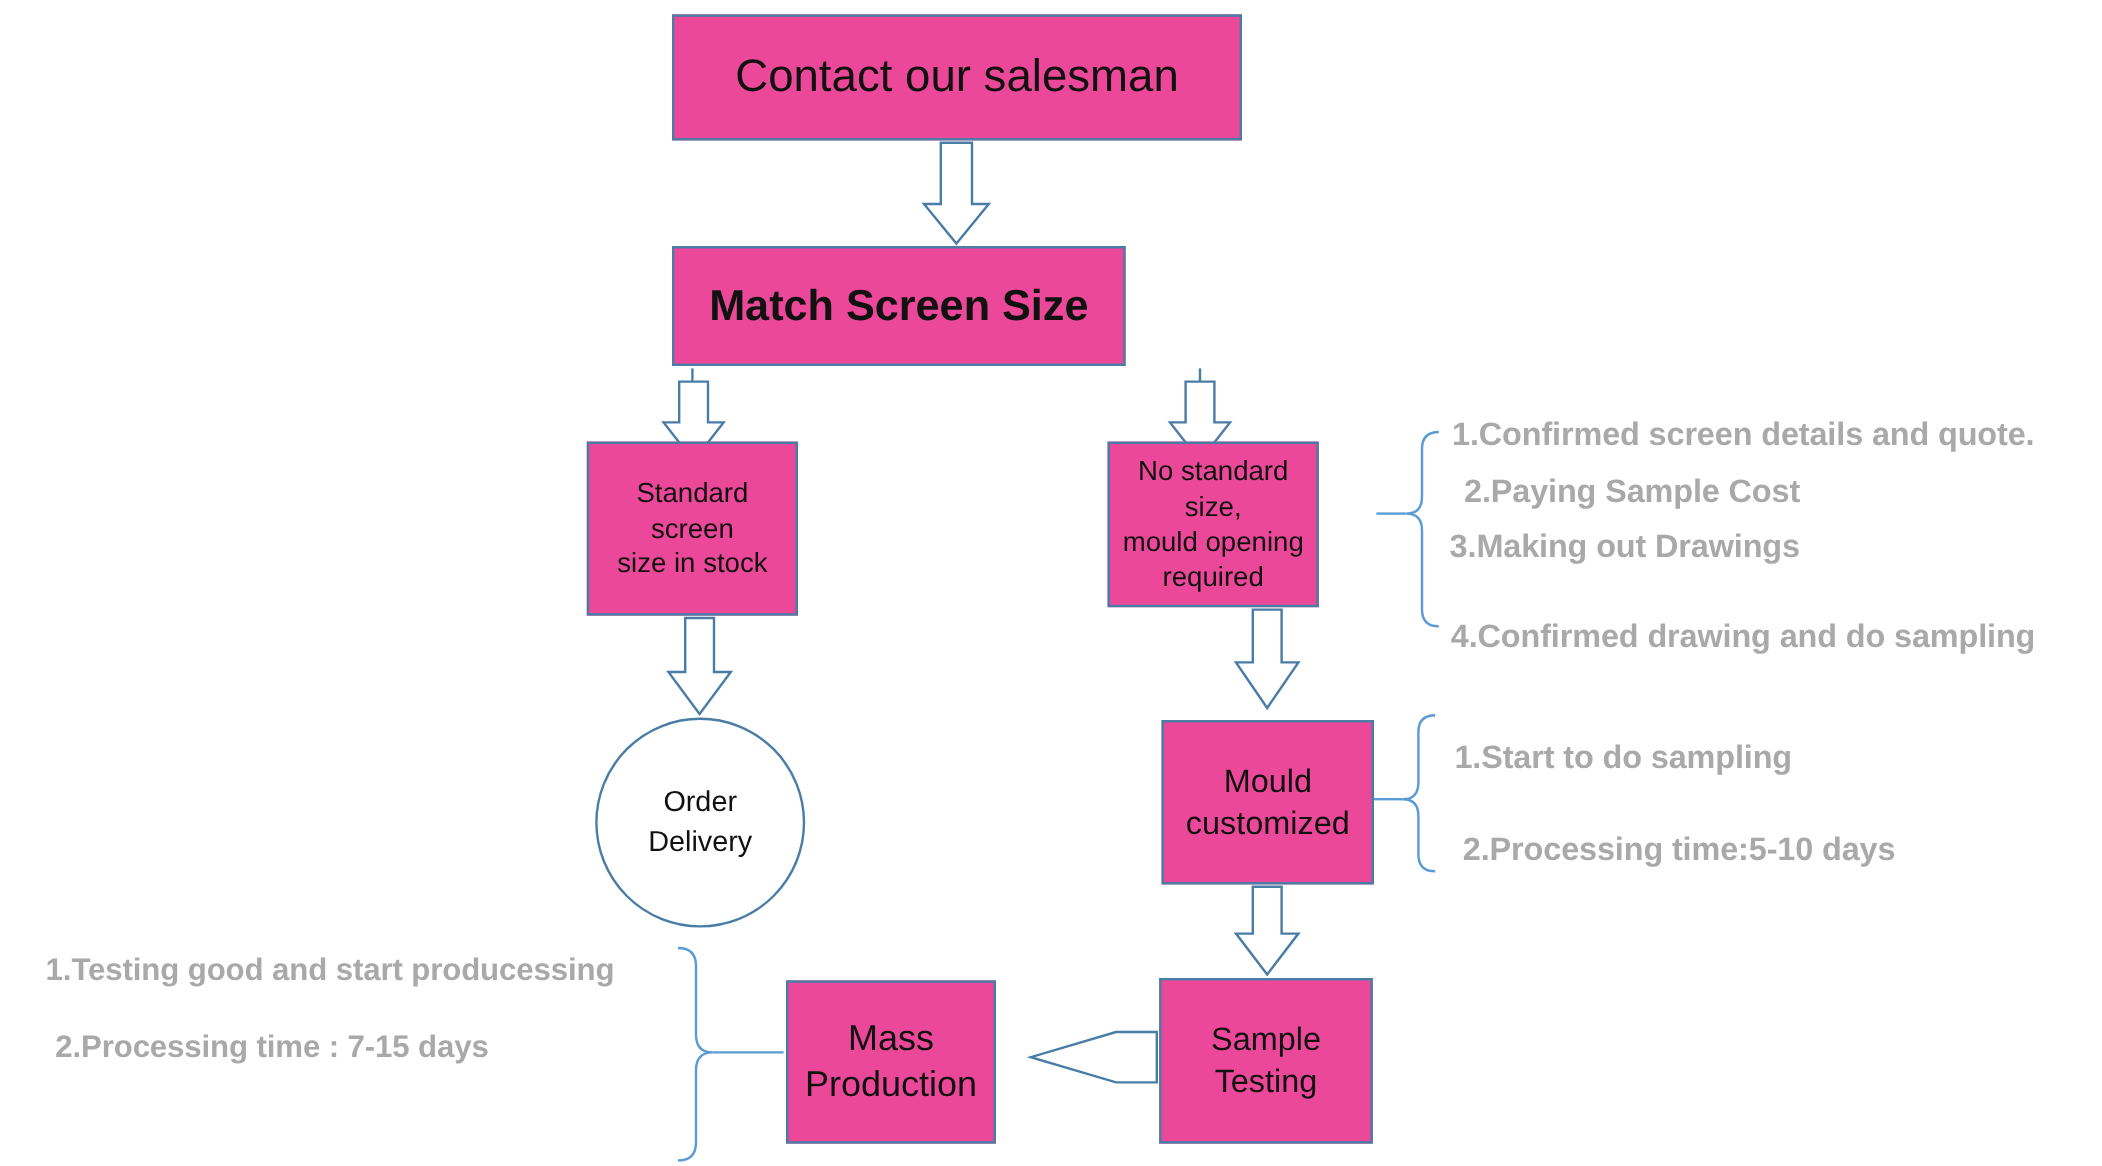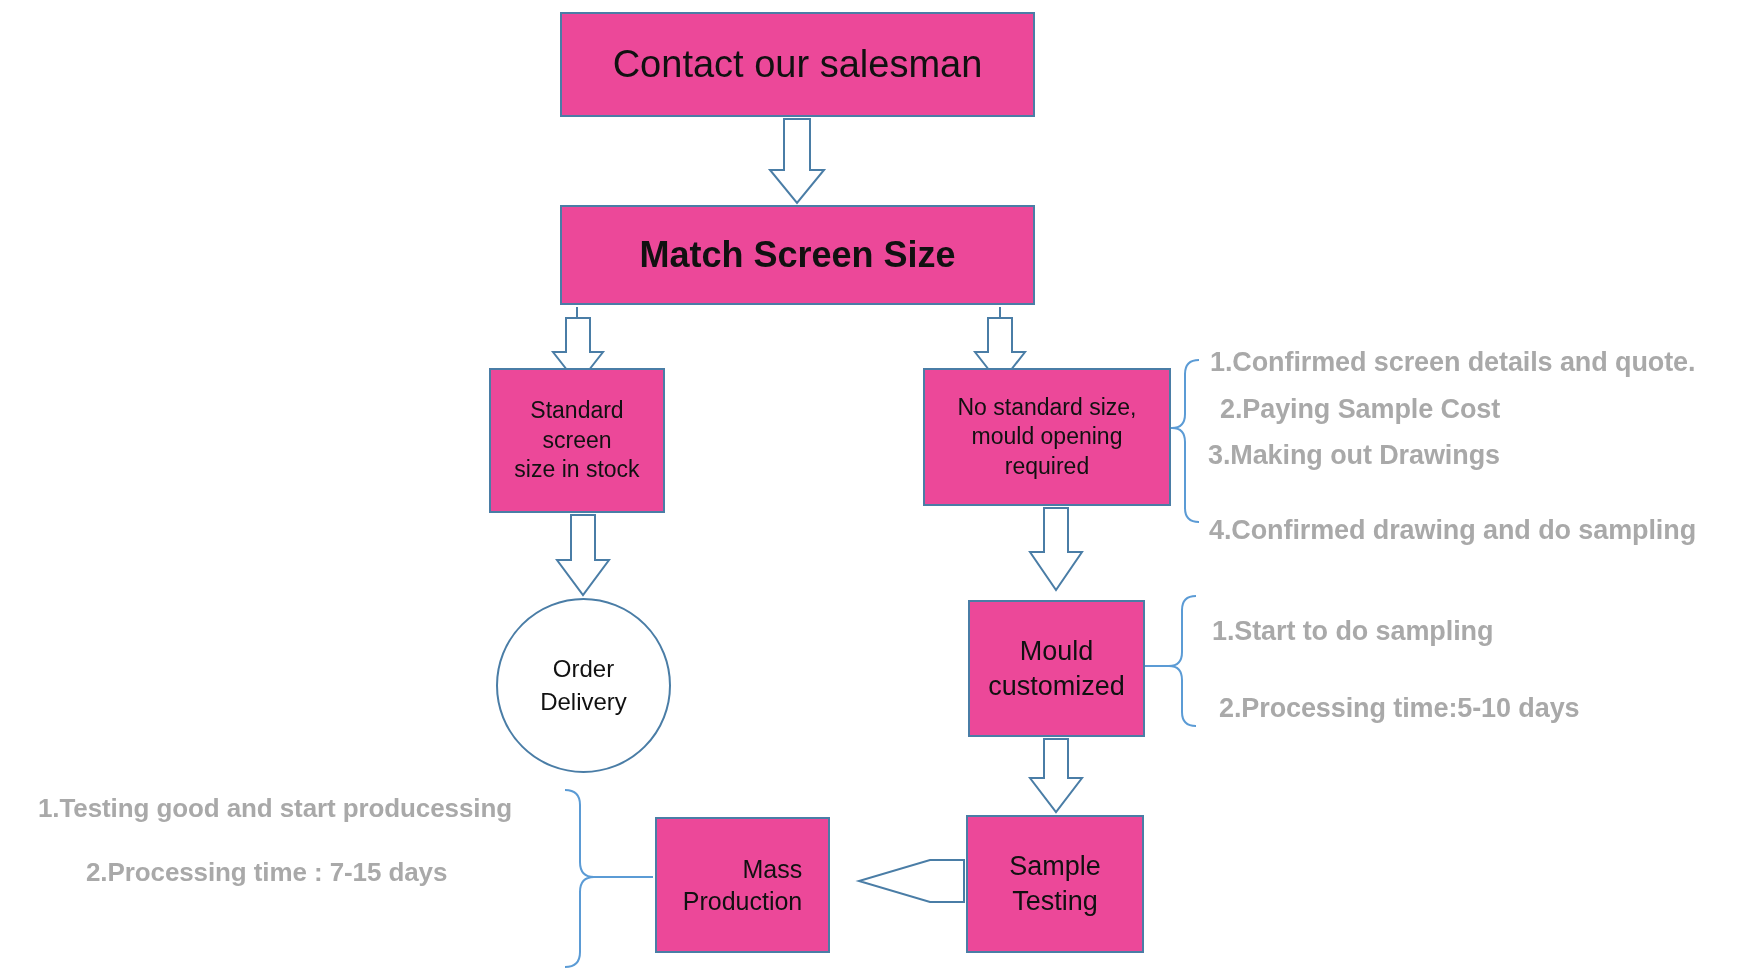--- a/index.html
+++ b/index.html
@@ -42,49 +42,48 @@
   }
   .node .label { display: block; white-space: pre-line; }
 
   #node-contact {
     left: 560px; top: 12px;
     width: 475px; height: 105px;
     font-size: 38px;
   }
   #node-match {
     left: 560px; top: 205px;
-    width: 475px; height: 100px;
+    width: 378px; height: 100px;
     font-size: 36px; font-weight: 600;
   }
   #node-standard {
     left: 489px; top: 368px;
     width: 176px; height: 145px;
     font-size: 23px;
   }
   #node-nostandard {
     left: 923px; top: 368px;
-    width: 248px; height: 138px;
+    width: 176px; height: 138px;
     font-size: 23px;
   }
   #node-mould {
     left: 968px; top: 600px;
     width: 177px; height: 137px;
     font-size: 27px;
   }
   #node-sample {
     left: 966px; top: 815px;
     width: 178px; height: 138px;
     font-size: 27px;
     align-items: center;
   }
   #node-mass {
     left: 655px; top: 817px;
     width: 175px; height: 136px;
-    font-size: 25px;
-    text-align: right;
+    font-size: 30px;
   }
 
   
   #node-order {
     position: absolute;
     left: 496px; top: 598px;
     width: 175px; height: 175px;
     box-sizing: border-box;
     border: 2px solid #4a7da6;
     border-radius: 50%;
@@ -188,15 +187,15 @@
 
   <div class="annot annot-lg" style="left:1210px; top:347px;text-align:right;">1.Confirmed screen details and quote.</div>
   <div class="annot annot-lg" style="left:1220px; top:394px;">2.Paying Sample Cost</div>
   <div class="annot annot-lg" style="left:1208px; top:440px;">3.Making out Drawings</div>
   <div class="annot annot-lg" style="left:1209px; top:515px;">4.Confirmed drawing and do sampling</div>
 
   <div class="annot annot-lg" style="left:1212px; top:616px;">1.Start to do sampling</div>
   <div class="annot annot-lg" style="left:1219px; top:693px;">2.Processing time:5-10 days</div>
 
   <div class="annot annot-md" style="left:38px; top:793px;">1.Testing good and start producessing</div>
-  <div class="annot annot-md" style="left:46px; top:857px;margin-left:40px;">2.Processing time : 7-15 days</div>
+  <div class="annot annot-md" style="left:46px; top:857px;">2.Processing time : 7-15 days</div>
 
 </div>
 
 </body></html>

